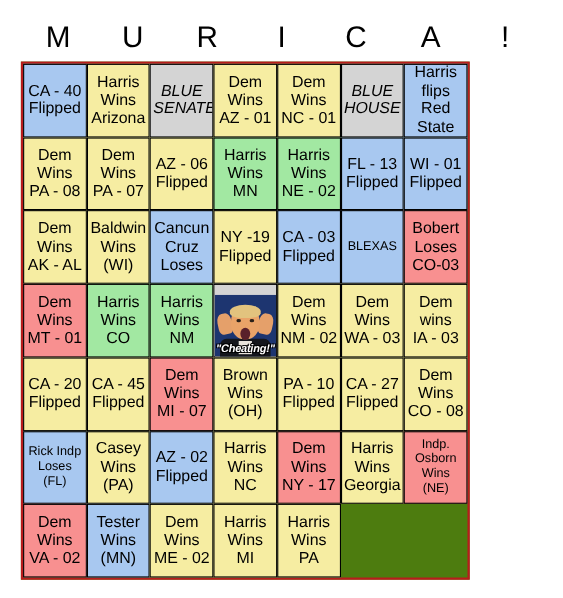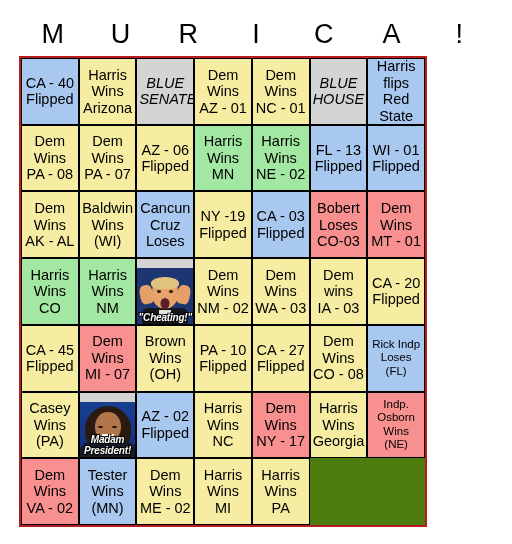--- a/index.html
+++ b/index.html
@@ -377,20 +377,23 @@
 Cruz
 Loses</div>
       </div>
       <div class="cell fill-yellow">
         <div class="cell-text">NY -19
 Flipped</div>
       </div>
       <div class="cell fill-blue">
         <div class="cell-text">CA - 03
 Flipped</div>
+      </div>
+      <div class="cell fill-blue small">
+        <div class="cell-text">BLEXAS</div>
       </div>
       <div class="cell fill-red">
         <div class="cell-text">Bobert
 Loses
 CO-03</div>
       </div>
       <div class="cell fill-red">
         <div class="cell-text">Dem
 Wins
 MT - 01</div>
@@ -471,35 +474,20 @@
       <div class="cell fill-blue small">
         <div class="cell-text">Rick Indp
 Loses
 (FL)</div>
       </div>
       <div class="cell fill-yellow">
         <div class="cell-text">Casey
 Wins
 (PA)</div>
       </div>
-      <div class="cell fill-gray image-cell">
-        <div class="img-frame">
-          <div class="img-stage">
-            <div class="kamala-bg"></div>
-            <div class="kamala-hair"></div>
-            <div class="kamala-face"></div>
-            <div class="kamala-eye l"></div>
-            <div class="kamala-eye r"></div>
-            <div class="kamala-smile"></div>
-            <div class="kamala-shoulders"></div>
-          </div>
-          <div class="img-caption">Madam
-President!</div>
-        </div>
-      </div>
       <div class="cell fill-blue">
         <div class="cell-text">AZ - 02
 Flipped</div>
       </div>
       <div class="cell fill-yellow">
         <div class="cell-text">Harris
 Wins
 NC</div>
       </div>
       <div class="cell fill-red">

